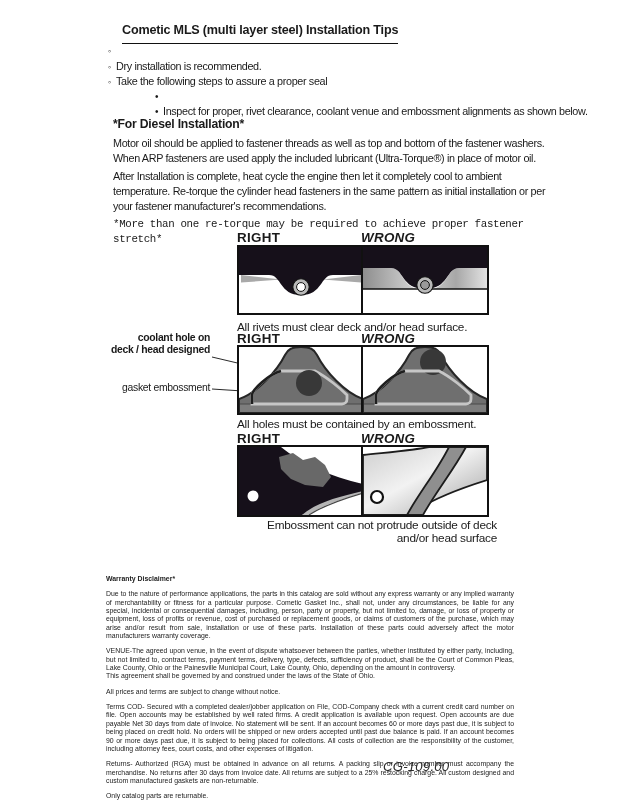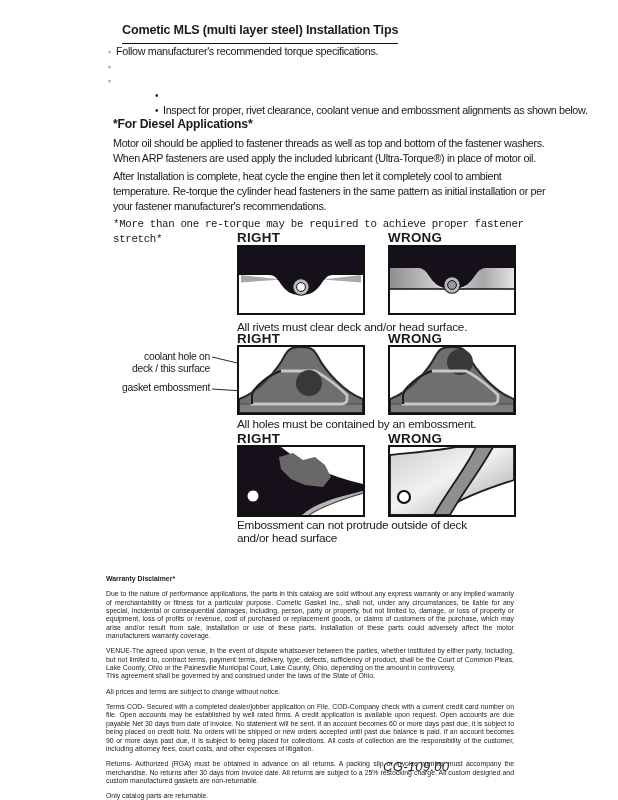--- a/index.html
+++ b/index.html
@@ -25,26 +25,26 @@
   .p1{top:136px;}
   .p2{top:169px;}
   .p3{top:217px;font-family:Liberation Mono, monospace;}
   
   .fig-label{font-size:13.4px;font-weight:bold;letter-spacing:0.3px;text-align:left;width:124px;}
   .panel{width:124px;height:66px;border:2px solid #111;background:#fff;}
   .panel svg{display:block;}
   .caption{font-size:11.8px;letter-spacing:-0.25px;line-height:13px;white-space:nowrap;}
   .r1-label{top:230px;} .r1-panel{top:245px;} .r1-cap{left:237px;top:321px;}
   .r2-label{top:331px;} .r2-panel{top:345px;} .r2-cap{left:237px;top:418px;}
-  .r3-label{top:431px;} .r3-panel{top:445px;height:68px;} .r3-cap{left:237px;top:519px;white-space:normal;width:260px;}
-  .col1{left:237px;} .col2{left:388px;}
+  .r3-label{top:431px;} .r3-panel{top:445px;height:68px;} .r3-cap{left:237px;top:519px;white-space:normal;width:260px;text-align:right;}
+  .col1{left:237px;} .col2{left:361px;font-style:italic;}
   .r3-panel svg{height:68px;}
   
   .side-label{font-size:10.4px;letter-spacing:-0.3px;line-height:11.5px;text-align:right;color:#1a1a1a;}
-  .lbl-coolant{left:100px;top:351px;width:110px;}
+  .lbl-coolant{left:100px;top:332px;width:110px;font-weight:bold;}
   .lbl-emboss{left:100px;top:382px;width:110px;text-align:right;}
   .leader-overlay{left:210px;top:340px;}
   
   .disclaimer{left:106px;top:575px;width:408px;font-size:6.9px;line-height:8.35px;letter-spacing:0;color:#222;text-align:justify;}
   .disclaimer .dh{font-weight:bold;margin:0 0 7px 0;text-align:left;}
   .disclaimer p{margin:0 0 7px 0;}
   .disclaimer p.tight{margin:0;}
   .page-code{left:383px;top:759px;font-size:13.2px;letter-spacing:0.2px;color:#2a2a2a;font-style:italic;}
   
   .fb{fill:var(--fig_black,#16101a);}
@@ -52,38 +52,39 @@
 </head>
 <body>
 
 <div id="page">
 
   <div class="abs doc-title">Cometic MLS (multi layer steel) Installation Tips</div>
 
   <div class="abs intro">
     <div class="b-line">
       <span class="b-marker">◦</span>
-      <span>Follow manufacturer's recommended torque specifications.</span>
     </div>
     <div class="b-line">
       <span class="b-marker">◦</span>
+      <span>Dry installation is recommended.</span>
     </div>
     <div class="b-line">
       <span class="b-marker">◦</span>
+      <span>Take the following steps to assure a proper seal</span>
     </div>
     <div class="b-line sub">
       <span class="b-marker">•</span>
     </div>
     <div class="b-line sub">
       <span class="b-marker">•</span>
       <span>Inspect for proper, rivet clearance, coolant venue and embossment alignments as shown below.</span>
     </div>
   </div>
 
-  <div class="abs diesel-head">*For Diesel Applications*</div>
+  <div class="abs diesel-head">*For Diesel Installation*</div>
   <div class="abs para p1">Motor oil should be applied to fastener threads as well as top and bottom of the fastener washers. When ARP fasteners are used apply the included lubricant (Ultra-Torque®) in place of motor oil.</div>
   <div class="abs para p2">After Installation is complete, heat cycle the engine then let it completely cool to ambient temperature. Re-torque the cylinder head fasteners in the same pattern as initial installation or per your fastener manufacturer's recommendations.</div>
   <div class="abs para p3">*More than one re-torque may be required to achieve proper fastener stretch*</div>
 
   <div class="abs fig-label col1 r1-label">RIGHT</div>
   <div class="abs fig-label col2 r1-label">WRONG</div>
 
   <div class="abs panel col1 r1-panel">
     <svg width="124" height="66" viewBox="0 0 124 66">
       <rect x="0" y="0" width="124" height="66" fill="#ffffff"></rect>
@@ -114,21 +115,21 @@
     </svg>
   </div>
 
   <div class="abs caption r1-cap">All rivets must clear deck and/or head surface.</div>
 
   <div class="abs fig-label col1 r2-label">RIGHT</div>
   <div class="abs fig-label col2 r2-label">WRONG</div>
 
   <div class="abs side-label lbl-coolant">
     <div>coolant hole on</div>
-    <div>deck / this surface</div>
+    <div>deck / head designed</div>
   </div>
   <div class="abs side-label lbl-emboss">gasket embossment</div>
 
   <svg class="abs leader-overlay" width="130" height="65" viewBox="0 0 130 65">
     <line x1="2" y1="17" x2="95" y2="39" stroke="#111" stroke-width="0.9"></line>
     <line x1="2" y1="49" x2="48" y2="52" stroke="#111" stroke-width="0.9"></line>
   </svg>
 
   <div class="abs panel col1 r2-panel">
     <svg width="124" height="66" viewBox="0 0 124 66">

